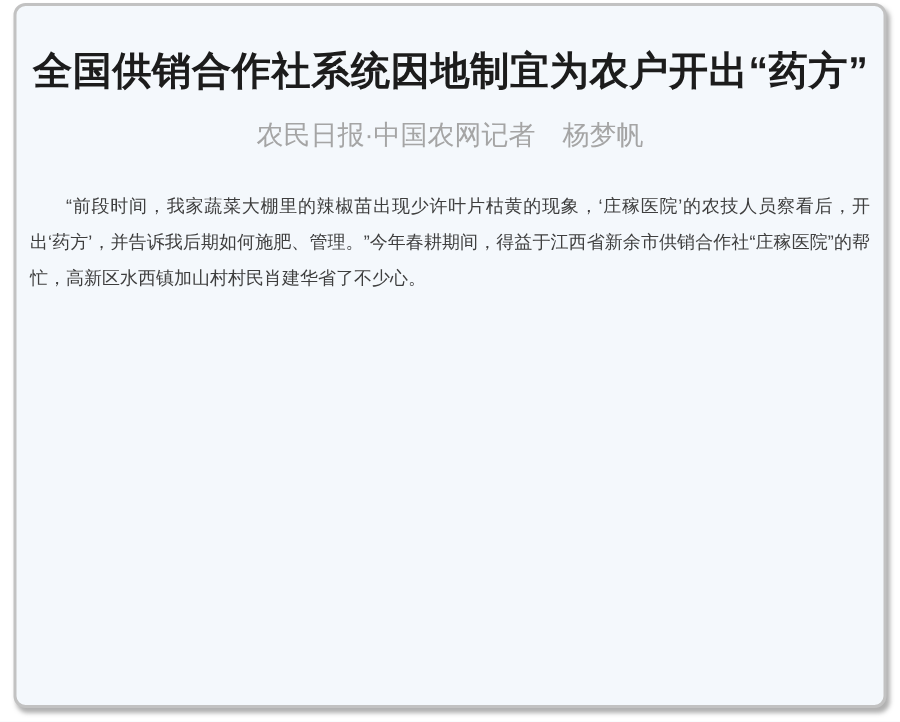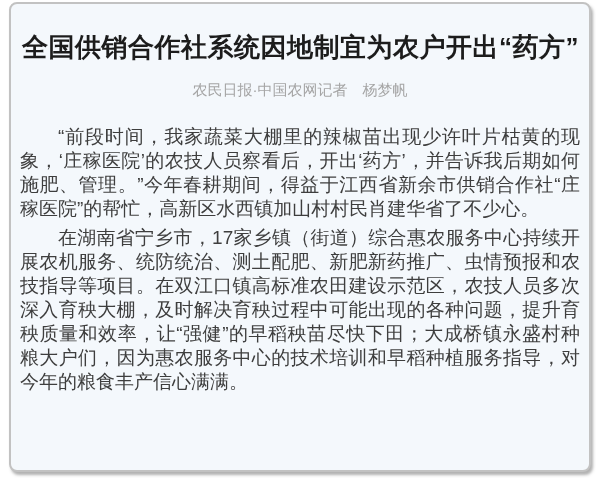--- a/index.html
+++ b/index.html
@@ -34,41 +34,40 @@
     margin: 28px 0 0 2px;
     font-size: 26px;
     line-height: 30px;
     font-weight: bold;
     color: var(--title, #1c1c1c);
     letter-spacing: 0.5px;
   }
   .byline {
     margin-top: 19px;
     text-align: center;
-    font-size: 15px;
+    font-size: 18px;
     line-height: 18px;
     color: var(--byline, #a5a5a5);
   }
   .body {
     margin-top: 26px;
   }
   .body p {
     margin: 0 0 5px 0;
-    font-size: 19px;
+    font-size: 12px;
     line-height: 24px;
     color: var(--body, #3e3e3e);
     text-align: justify;
     text-indent: 2em;
   }
 </style>
 </head>
 <body>
 
 <div class="stage">
   <div class="panel">
     <h1 class="title">全国供销合作社系统因地制宜为农户开出“药方”</h1>
     <div class="byline">农民日报·中国农网记者　杨梦帆</div>
     <div class="body">
       <p>“前段时间，我家蔬菜大棚里的辣椒苗出现少许叶片枯黄的现象，‘庄稼医院’的农技人员察看后，开出‘药方’，并告诉我后期如何施肥、管理。”今年春耕期间，得益于江西省新余市供销合作社“庄稼医院”的帮忙，高新区水西镇加山村村民肖建华省了不少心。</p>
-      <p>在湖南省宁乡市，17家乡镇（街道）综合惠农服务中心持续开展农机服务、统防统治、测土配肥、新肥新药推广、虫情预报和农技指导等项目。在双江口镇高标准农田建设示范区，农技人员多次深入育秧大棚，及时解决育秧过程中可能出现的各种问题，提升育秧质量和效率，让“强健”的早稻秧苗尽快下田；大成桥镇永盛村种粮大户们，因为惠农服务中心的技术培训和早稻种植服务指导，对今年的粮食丰产信心满满。</p>
     </div>
   </div>
 </div>
 
 </body></html>

